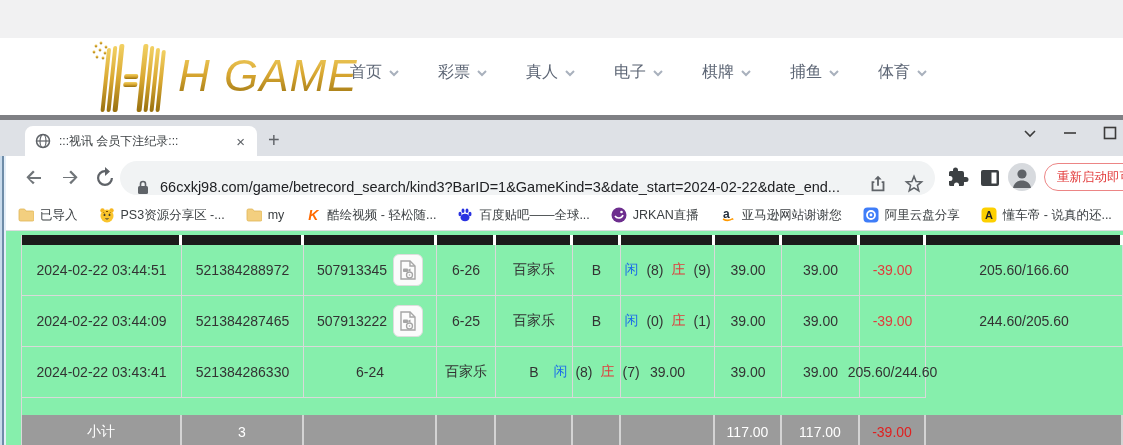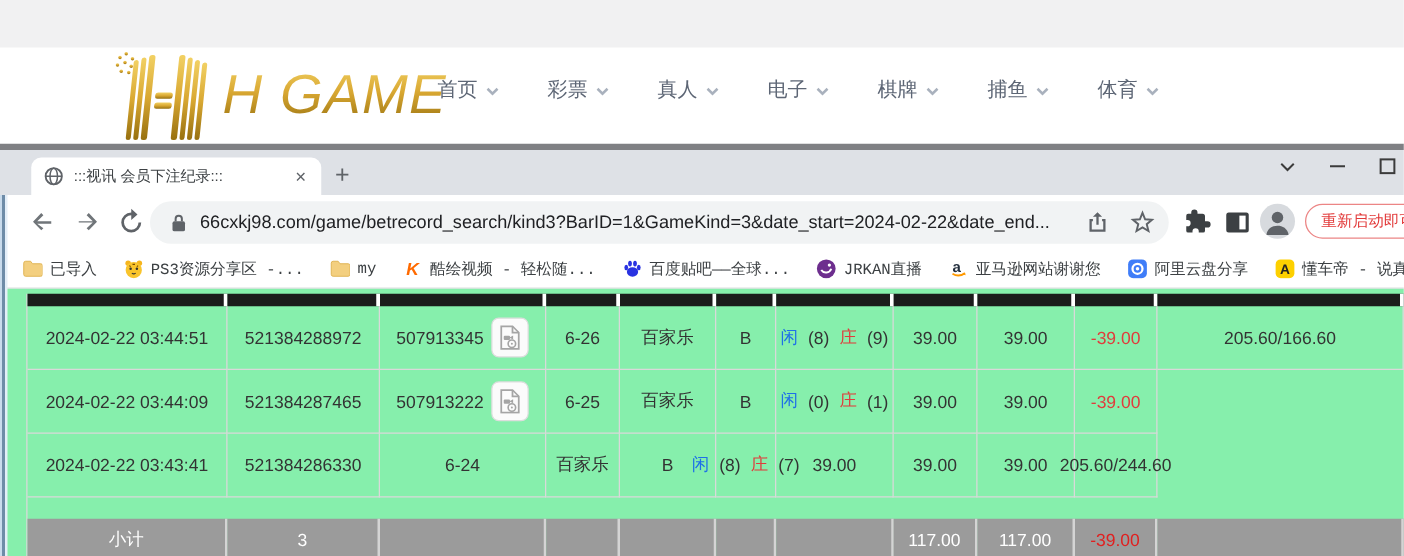--- a/index.html
+++ b/index.html
@@ -29,32 +29,32 @@
     border-radius:8px 8px 0 0; display:flex; align-items:center; padding:0 8px 0 10px; cursor:pointer; }
   #tab-title { flex:1; font-size:12px; color:#3c4043; white-space:nowrap; overflow:hidden; margin-left:8px; }
   #tab-close { font-size:15px; color:#5f6368; padding:0 4px; cursor:pointer; }
   #new-tab { position:absolute; left:268px; top:8px; font-size:20px; color:#5f6368; cursor:pointer; line-height:24px; }
   .win-controls { position:absolute; right:6px; top:6px; display:flex; gap:26px; align-items:center; }
   .win-btn { cursor:pointer; color:#3b3b3b; }
 
   #toolbar { position:absolute; left:0; top:41px; width:1123px; height:44px; background:#fff; }
   .tb-icon { position:absolute; top:10px; width:24px; height:24px; color:#5f6368; cursor:pointer; }
   #omnibox { position:absolute; left:120px; top:5px; width:815px; height:34px; background:#f1f3f4;
-    border-radius:17px; display:flex; align-items:center; padding:0 10px 0 16px; }
+    border-radius:17px; display:flex; align-items:flex-end; padding:0 10px 0 16px; }
   #url-text { flex:1; font-size:14.5px; color:#202124; white-space:nowrap; overflow:hidden; margin-left:10px; cursor:text; }
   #avatar { position:absolute; left:1008px; top:7px; width:28px; height:28px; border-radius:50%;
     background:#d7dade; overflow:hidden; cursor:pointer; }
   #restart-pill { position:absolute; left:1044px; top:7px; width:120px; height:28px; border:1.5px solid #ec8585;
     border-radius:15px; color:#e23a3a; font-size:12.5px; display:flex; align-items:center;
     padding-left:12px; white-space:nowrap; cursor:pointer; background:#fff; }
 
   #bookmarks { position:absolute; left:0; top:85px; width:1123px; height:31px; background:#fff;
     border-bottom:1px solid #dcdde0; display:flex; align-items:center; gap:21px; padding-left:18px; }
   .bm { display:flex; align-items:center; gap:6px; cursor:pointer; white-space:nowrap; }
-  .bm-label { font-size:12.5px; color:#3c4043;font-family:Liberation Mono, monospace; }
+  .bm-label { font-size:12.5px; color:#3c4043; }
   .bm-ic { width:16px; height:16px; display:inline-flex; align-items:center; justify-content:center; }
 
   
   #content { position:absolute; left:0; top:116px; width:1123px; height:214px; background:#86efac; }
   #bet-table { position:absolute; left:21px; top:4px; width:1102px; border-left:1px solid #d9d9d9; }
   .tr { display:grid; grid-template-columns:160px 122px 133px 59px 77px 48px 94px 67px 78px 66px minmax(180px,1fr); }
   .tr.head .td { background:#1b1b1b; height:10px; border-right:3px solid #fff; }
   .tr.data .td { height:51px; border-right:1px solid #d9d9d9; border-bottom:1px solid #d9d9d9;
     display:flex; align-items:center; justify-content:center; font-size:14px; color:#333; gap:6px; }
   .tr.foot { margin-top:17px; }
@@ -384,20 +384,21 @@
           <span class="lbl-player">闲</span>
             <span>(0)</span>
           <span class="lbl-banker">庄</span>
             <span>(1)</span>
         </div>
         <div class="td blue">39.00</div>
         <div class="td">39.00</div>
         <div class="td">
           <span class="win-val" data-sign="neg">-39.00</span>
           </div>
+        <div class="td">244.60/205.60</div>
       </div>
 
       <div class="tr data">
         <div class="td">2024-02-22 03:43:41</div>
         <div class="td">521384286330</div>
         <div class="td">6-24</div>
         <div class="td">百家乐</div>
         <div class="td">B</div>
         <div class="td result-cell">
           <span class="lbl-player">闲</span>

